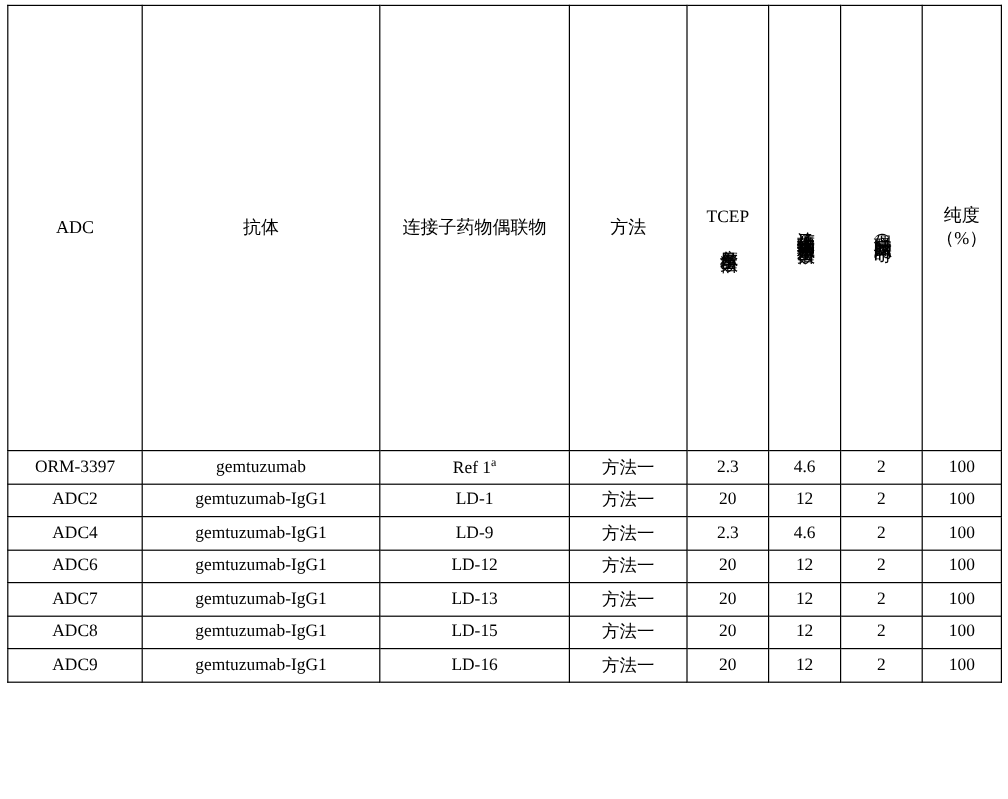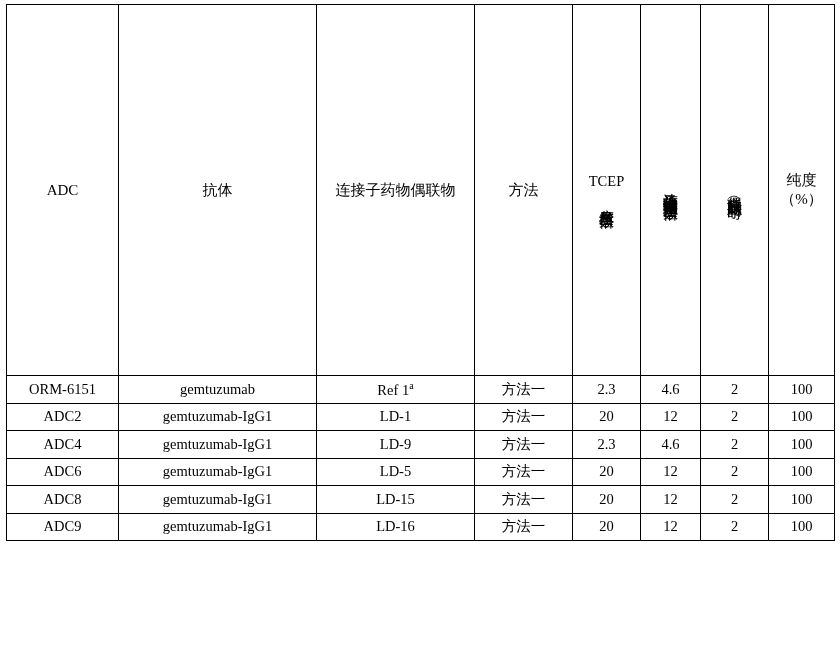--- a/index.html
+++ b/index.html
@@ -124,21 +124,21 @@
         <td class="head-cell">
           <span class="vert">偶联反应时间（小时）</span>
         </td>
         <td class="head-cell">
           <span class="horiz-wrap">纯度（%）</span>
         </td>
       </tr>
     </tbody>
     <tbody id="rows-body">
         <tr class="data-row">
-          <td>ORM-6151</td>
+          <td>ORM-3397</td>
           <td>gemtuzumab</td>
           <td>Ref 1<sup>a</sup></td>
           <td>方法一</td>
           <td>2.3</td>
           <td>4.6</td>
           <td>2</td>
           <td>100</td>
         </tr>
         <tr class="data-row">
           <td>ADC2</td>
@@ -156,21 +156,31 @@
           <td>LD-9</td>
           <td>方法一</td>
           <td>2.3</td>
           <td>4.6</td>
           <td>2</td>
           <td>100</td>
         </tr>
         <tr class="data-row">
           <td>ADC6</td>
           <td>gemtuzumab-IgG1</td>
-          <td>LD-5</td>
+          <td>LD-12</td>
+          <td>方法一</td>
+          <td>20</td>
+          <td>12</td>
+          <td>2</td>
+          <td>100</td>
+        </tr>
+        <tr class="data-row">
+          <td>ADC7</td>
+          <td>gemtuzumab-IgG1</td>
+          <td>LD-13</td>
           <td>方法一</td>
           <td>20</td>
           <td>12</td>
           <td>2</td>
           <td>100</td>
         </tr>
         <tr class="data-row">
           <td>ADC8</td>
           <td>gemtuzumab-IgG1</td>
           <td>LD-15</td>

